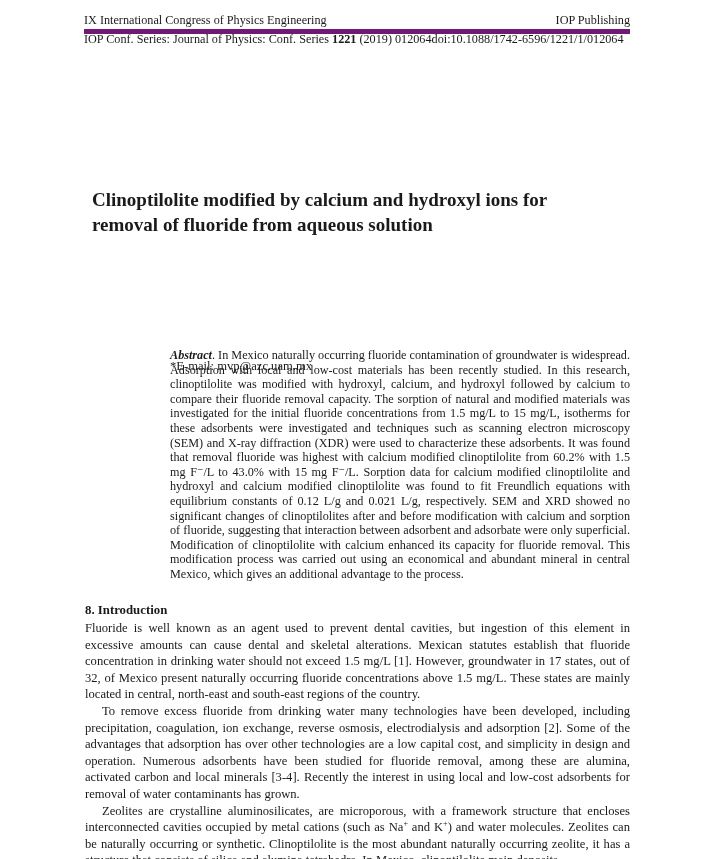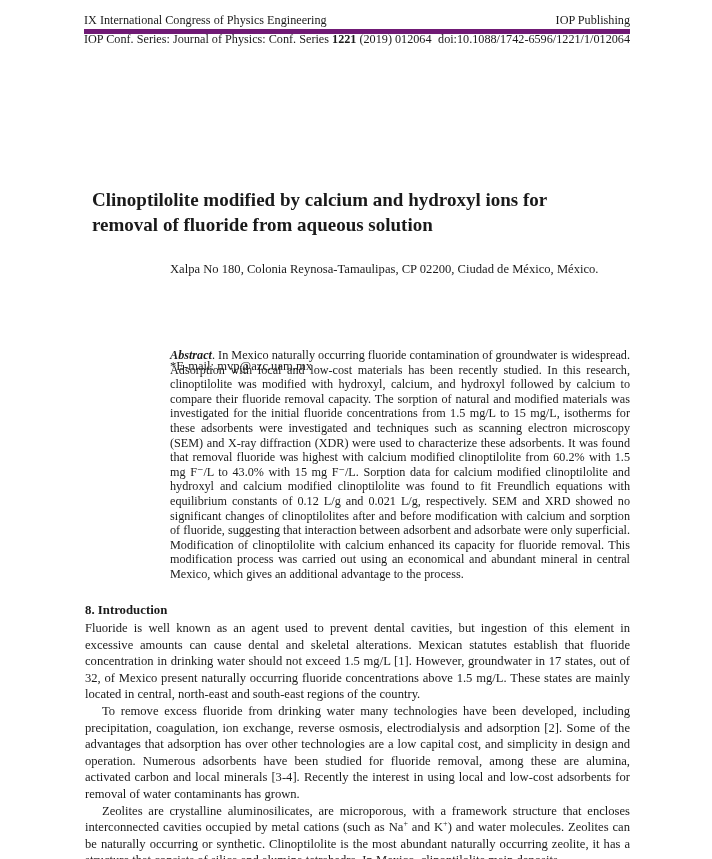--- a/index.html
+++ b/index.html
@@ -2,21 +2,21 @@
 <html><head>
 <meta charset="utf-8">
 <style>
   html, body { margin:0; padding:0; background:#ffffff; }
   body { width:712px; height:859px; overflow:hidden; position:relative;
          font-family:"Liberation Serif", "DejaVu Serif", serif; color:#1a1a1a; }
   .page { position:absolute; left:0; top:0; width:712px; height:859px; }
   .hdr1 { position:absolute; left:84px; top:13px; width:546px; font-size:12.2px;
           display:flex; justify-content:space-between; border-bottom:5px solid #701a75; padding-bottom:1px; line-height:15px; }
   .hdr2 { position:absolute; left:84px; top:32px; width:546px; font-size:12.2px;
-          display:flex; justify-content:space-between; line-height:15px; }
+          display:flex; justify-content:flex-start; line-height:15px; }
   .title { position:absolute; left:85px; top:180px; width:560px; font-size:19px;
            font-weight:bold; line-height:25px; margin:7px; }
   .authors { position:absolute; left:170px; top:261px; width:470px; font-size:12.6px; line-height:16.5px; }
   .authors .names { font-weight:bold; }
   .email { position:absolute; left:170px; top:319px; font-size:12.6px;margin-top:40px; }
   .abstract { position:absolute; left:170px; top:348px; width:460px; font-size:12.2px;
               line-height:14.6px; text-align:justify; }
   .abstract b { font-weight:bold;font-style:italic; }
   .intro-h { position:absolute; left:85px; top:603px; font-size:12.8px; font-weight:bold; }
   .intro { position:absolute; left:85px; top:620px; width:545px; font-size:12.6px;
@@ -39,21 +39,20 @@
     <span><span>IOP Conf. Series: Journal of Physics: Conf. Series </span><b>1221</b><span> (2019) 012064</span></span>
     <span>doi:10.1088/1742-6596/1221/1/012064</span>
   </div>
 
   <h1 class="title">
     <span>Clinoptilolite modified by calcium and hydroxyl ions for</span><br>
     <span>removal of fluoride from aqueous solution</span>
   </h1>
 
   <div class="authors">
-    <div>Xalpa No 180, Colonia Reynosa-Tamaulipas, CP 02200, Ciudad de México, México.</div>
   </div>
 
   <div class="email">*E-mail: mvp@azc.uam.mx</div>
 
   <div class="abstract">
     <b>Abstract</b><span>. In Mexico naturally occurring fluoride contamination of groundwater is widespread. Adsorption with local and low-cost materials has been recently studied. In this research, clinoptilolite was modified with hydroxyl, calcium, and hydroxyl followed by calcium to compare their fluoride removal capacity. The sorption of natural and modified materials was investigated for the initial fluoride concentrations from 1.5 mg/L to 15 mg/L, isotherms for these adsorbents were investigated and techniques such as scanning electron microscopy (SEM) and X-ray diffraction (XDR) were used to characterize these adsorbents. It was found that removal fluoride was highest with calcium modified clinoptilolite from 60.2% with 1.5 mg F⁻/L to 43.0% with 15 mg F⁻/L. Sorption data for calcium modified clinoptilolite and hydroxyl and calcium modified clinoptilolite was found to fit Freundlich equations with equilibrium constants of 0.12 L/g and 0.021 L/g, respectively. SEM and XRD showed no significant changes of clinoptilolites after and before modification with calcium and sorption of fluoride, suggesting that interaction between adsorbent and adsorbate were only superficial. Modification of clinoptilolite with calcium enhanced its capacity for fluoride removal. This modification process was carried out using an economical and abundant mineral in central Mexico, which gives an additional advantage to the process.</span>
   </div>
 
   <div class="intro-h">8.  Introduction</div>
 

